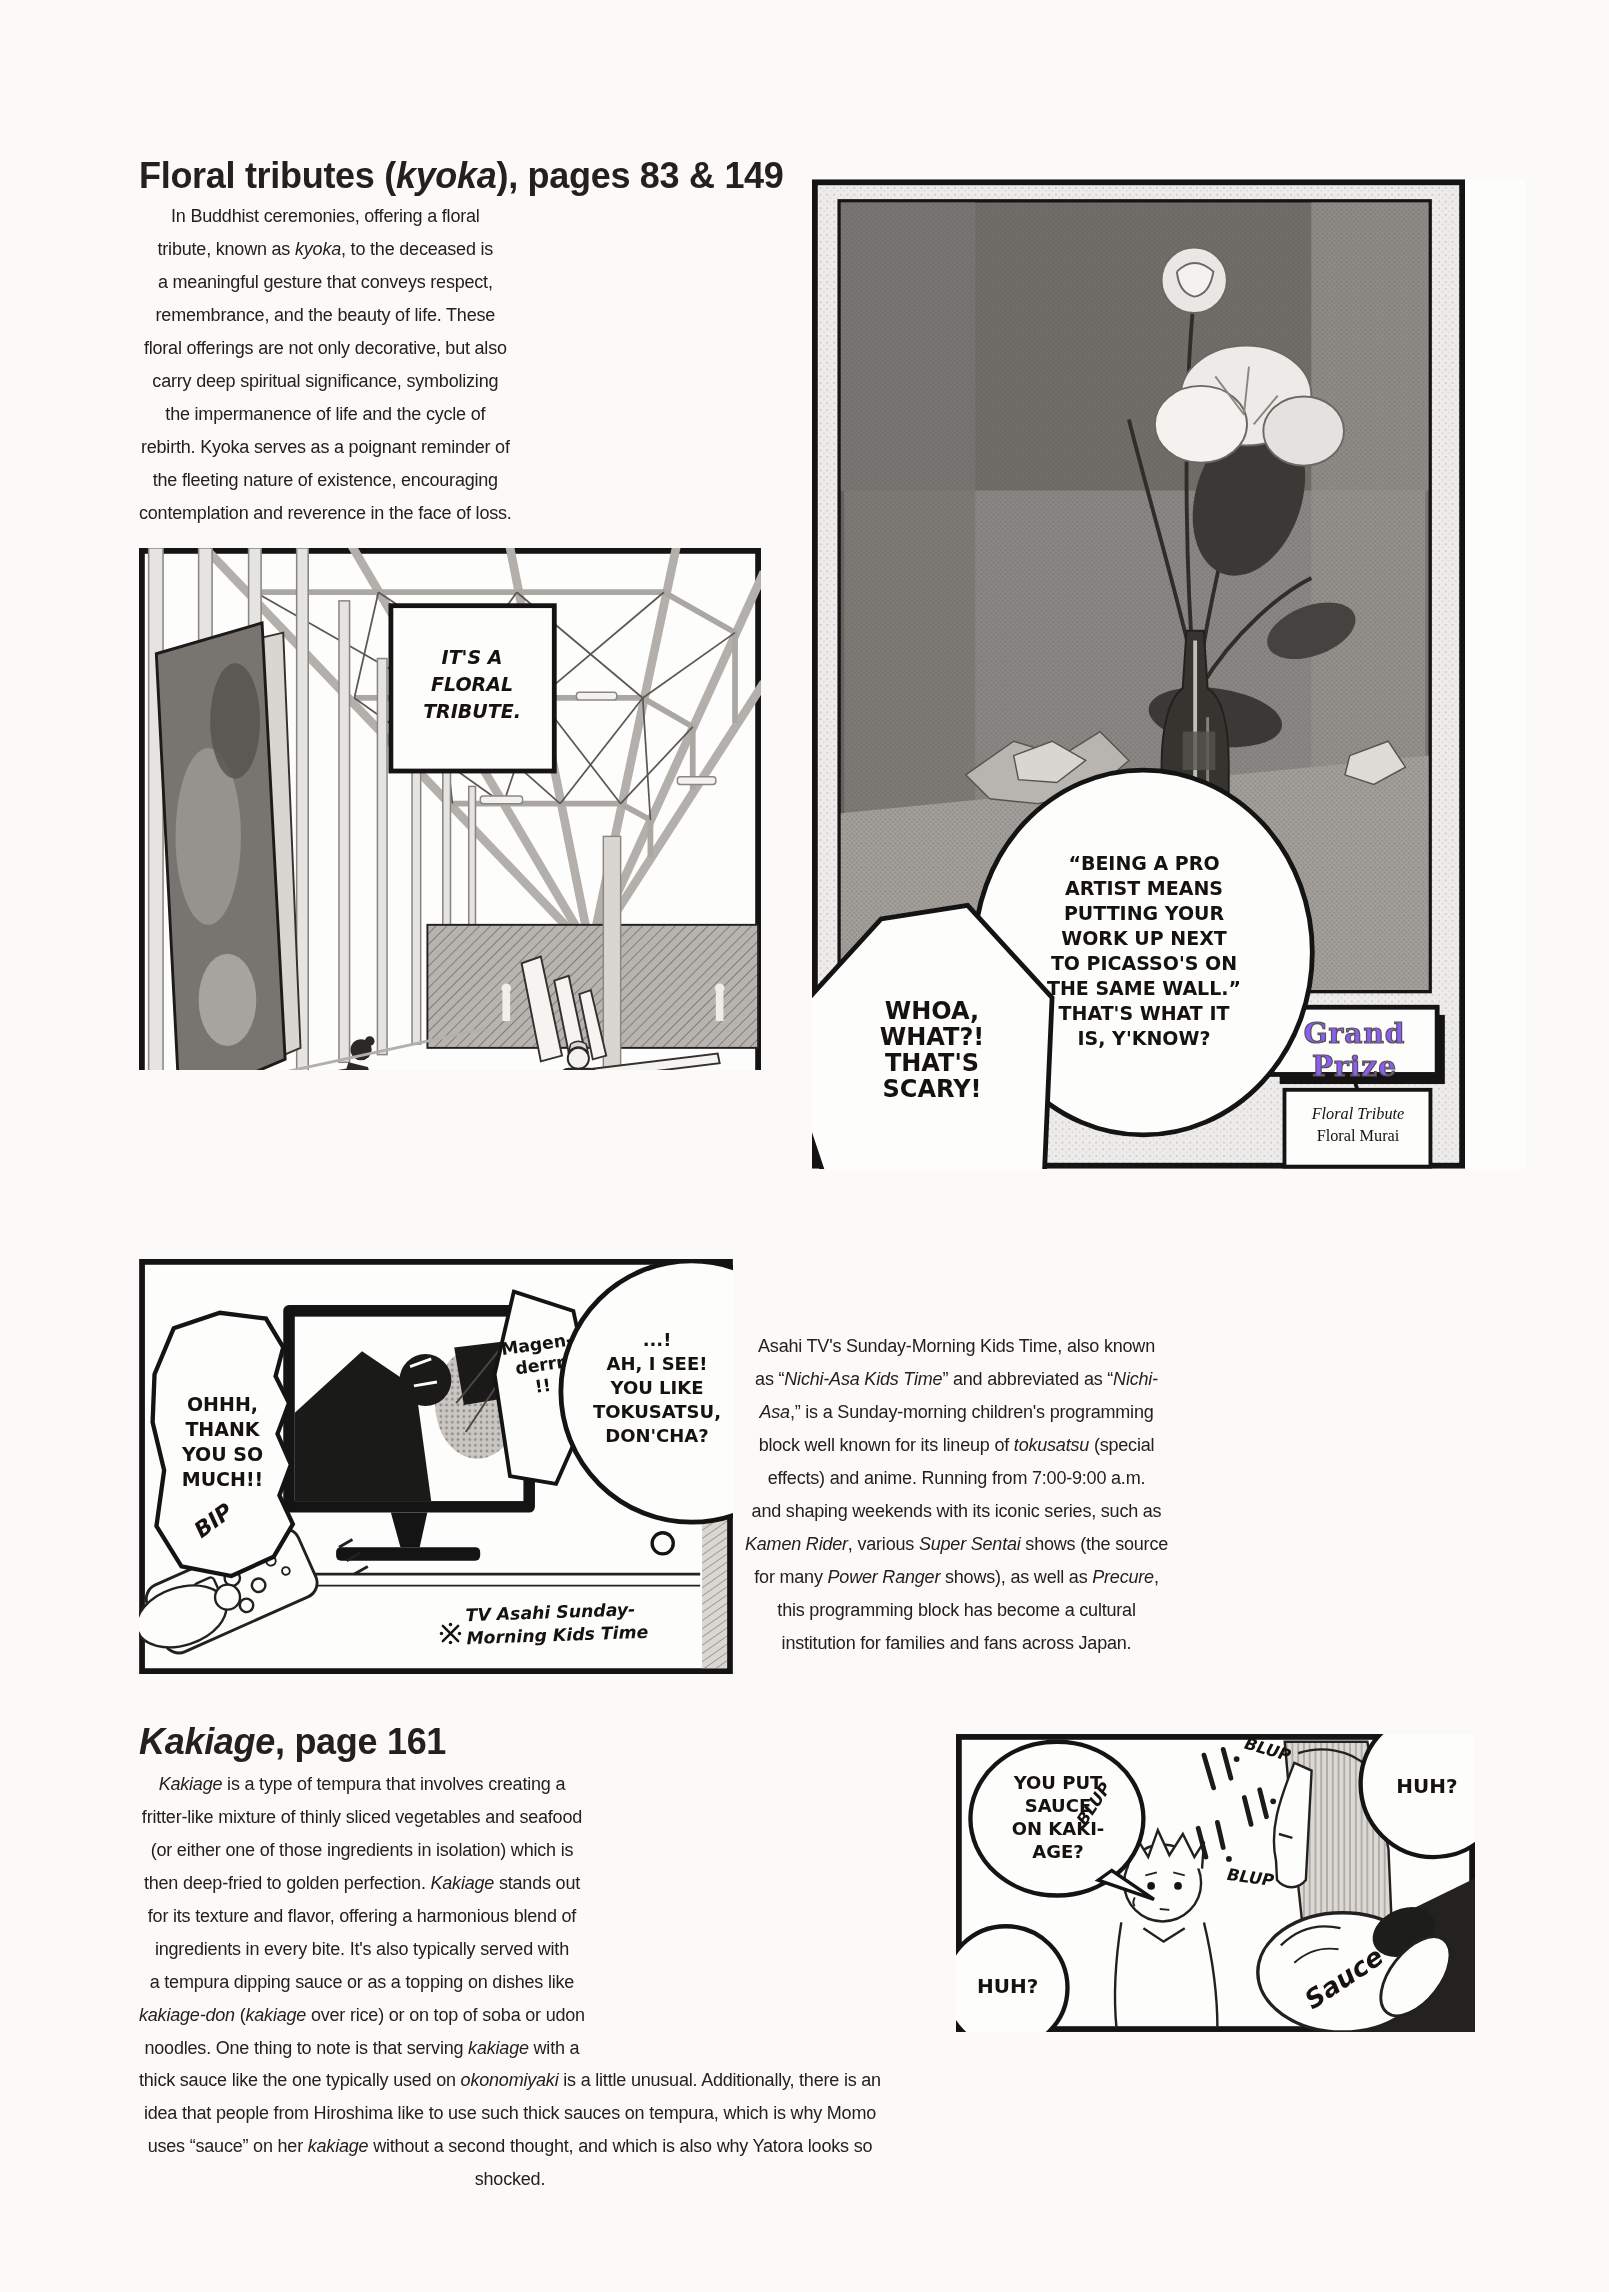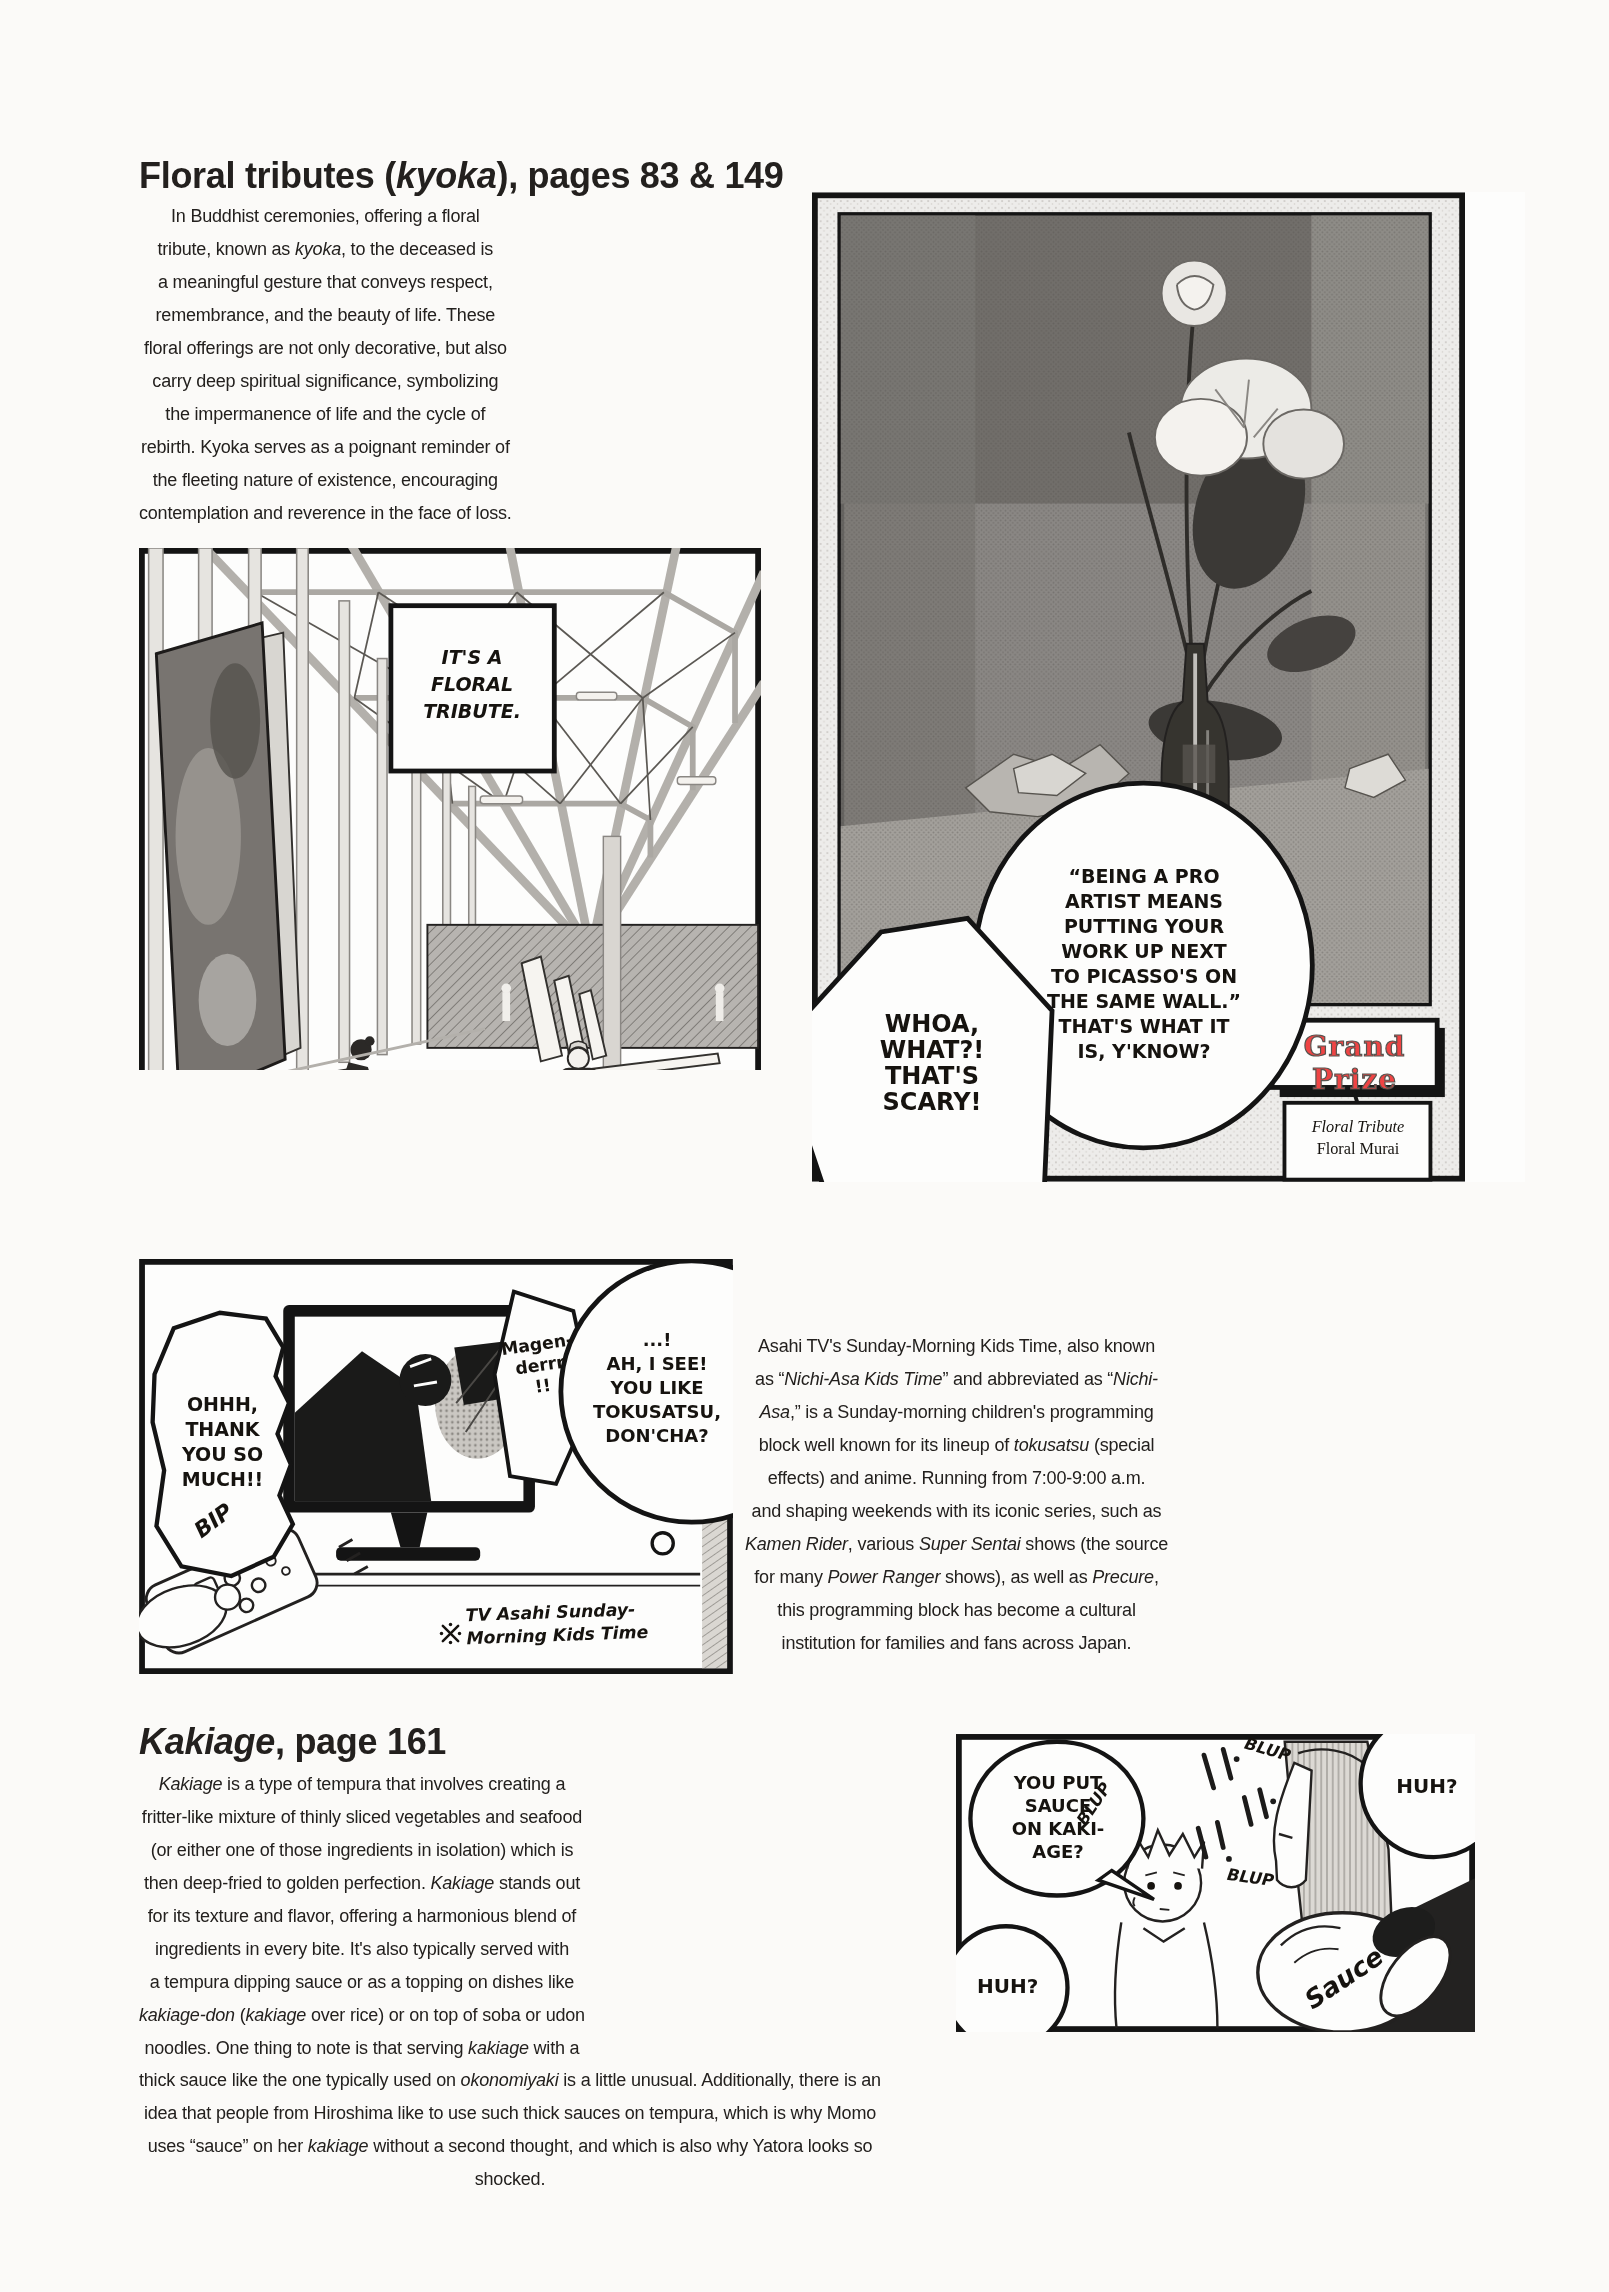--- a/index.html
+++ b/index.html
@@ -7,35 +7,35 @@
         font-family:"Liberation Sans",sans-serif;color:#23201e;}
   .abs{position:absolute;}
   .hdr{font-weight:700;font-size:36px;line-height:37px;letter-spacing:-0.3px;white-space:nowrap;}
   .body-txt{font-size:18px;line-height:33px;letter-spacing:-0.2px;white-space:nowrap;text-align:center;}
   .panel{position:absolute;overflow:hidden;background:#fdfdfc;}
   .panel svg{position:absolute;left:0;top:0;}
   .mtext{position:absolute;font-family:"DejaVu Sans",sans-serif;font-weight:700;
          text-align:center;color:#16130f;line-height:1.25;}
   .mcap{font-style:italic;}
   .hand{font-family:"DejaVu Sans",sans-serif;font-style:italic;font-weight:700;color:#16130f;}
-  .sign-text{font-family:"DejaVu Serif",serif;font-weight:700;font-size:28px;color:#ef4444;
+  .sign-text{font-family:"DejaVu Serif",serif;font-weight:700;font-size:28px;color:#8b5cf6;
              -webkit-text-stroke:1.2px #57544f;text-align:center;letter-spacing:1px;}
   .card-text{font-family:Liberation Serif, serif;font-size:16.3px;line-height:22px;text-align:center;color:#16130f;}
   .card-text .t1{font-style:italic;}
   i{font-style:italic;}
 </style>
 </head>
 <body>
 
 <div class="page">
 
   <div class="abs hdr" style="left:139px;top:157px;"><span>Floral tributes (</span><i>kyoka</i><span>), pages 83 &amp; 149</span></div>
   <div class="abs body-txt" style="left:139px;top:200px;"><span>In Buddhist ceremonies, offering a floral</span><br><span>tribute, known as </span><i>kyoka</i><span>, to the deceased is</span><br><span>a meaningful gesture that conveys respect,</span><br><span>remembrance, and the beauty of life. These</span><br><span>floral offerings are not only decorative, but also</span><br><span>carry deep spiritual significance, symbolizing</span><br><span>the impermanence of life and the cycle of</span><br><span>rebirth. Kyoka serves as a poignant reminder of</span><br><span>the fleeting nature of existence, encouraging</span><br><span>contemplation and reverence in the face of loss.</span></div>
 
-  <div class="panel" style="left:812px;top:192px;width:713px;height:990px;">
+  <div class="panel" style="left:812px;top:179px;width:713px;height:990px;">
     <svg width="653" height="990" viewBox="0 0 680 1030">
       <defs>
         <pattern id="stipple" width="7" height="7" patternUnits="userSpaceOnUse">
           <rect width="7" height="7" fill="#edecea"></rect>
             <circle cx="2" cy="2" r="1" fill="#c9c6c2"></circle>
             <circle cx="5.5" cy="5" r=".8" fill="#d2cfcb"></circle>
         </pattern>
         <pattern id="ptone" width="5" height="5" patternUnits="userSpaceOnUse">
           <rect width="5" height="5" fill="none"></rect>
             <circle cx="1.5" cy="1.5" r="1" fill="#4f4c49" opacity=".35"></circle>

